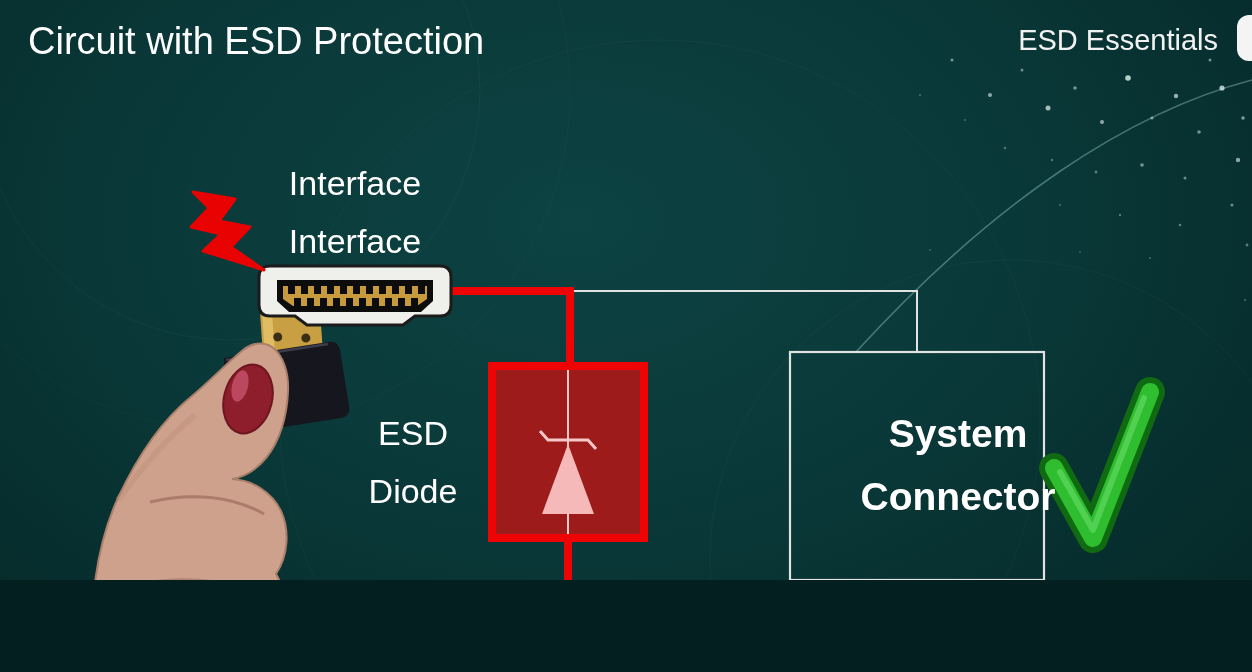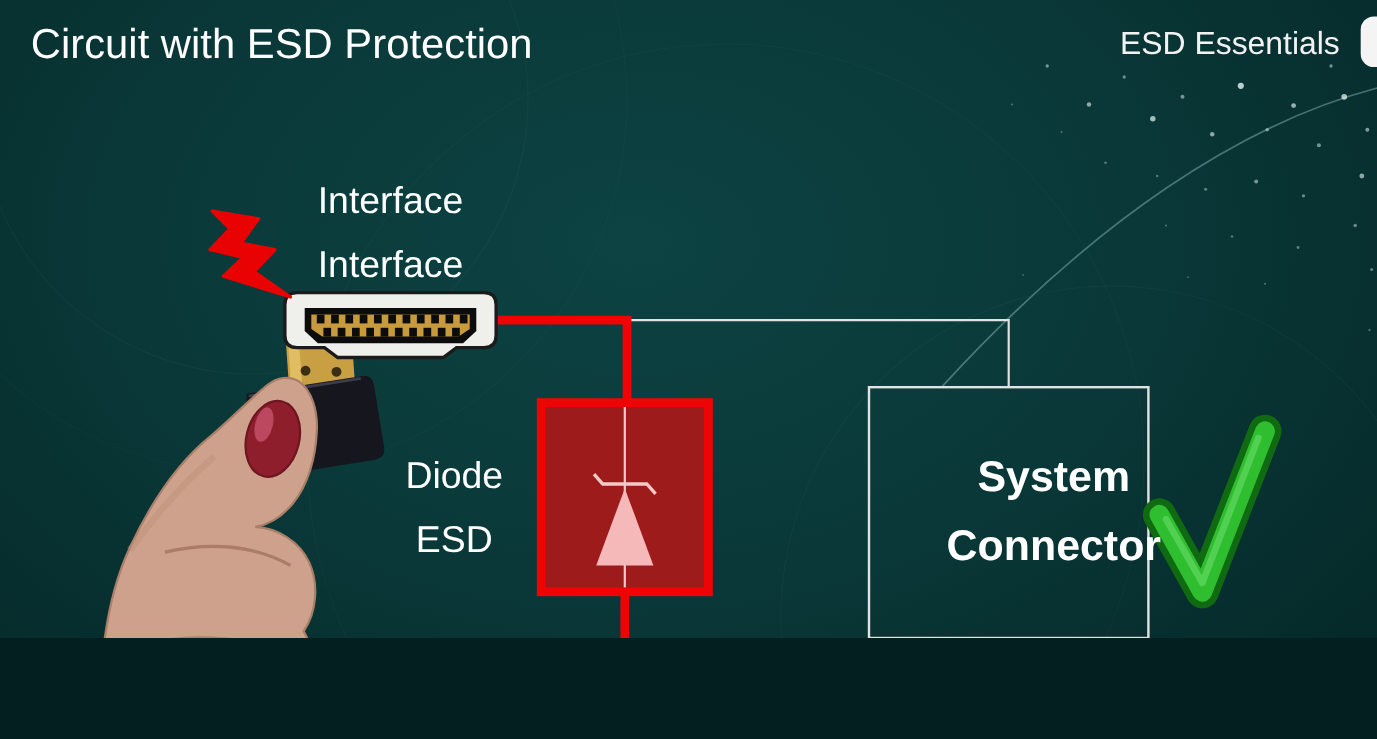--- a/index.html
+++ b/index.html
@@ -155,22 +155,22 @@
   <div class="title">Circuit with ESD Protection</div>
   <div class="brand">ESD Essentials</div>
   <div class="brand-logo"></div>
 
   <div class="lbl lbl-connector">
     <div>Interface</div>
     <div>Interface</div>
   </div>
 
   <div class="lbl lbl-diode">
+    <div>ESD</div>
     <div>Diode</div>
-    <div>ESD</div>
   </div>
 
   <div class="lbl lbl-system">
     <div>System</div>
     <div>Connector</div>
   </div>
 
 </div>
 
 </body></html>

